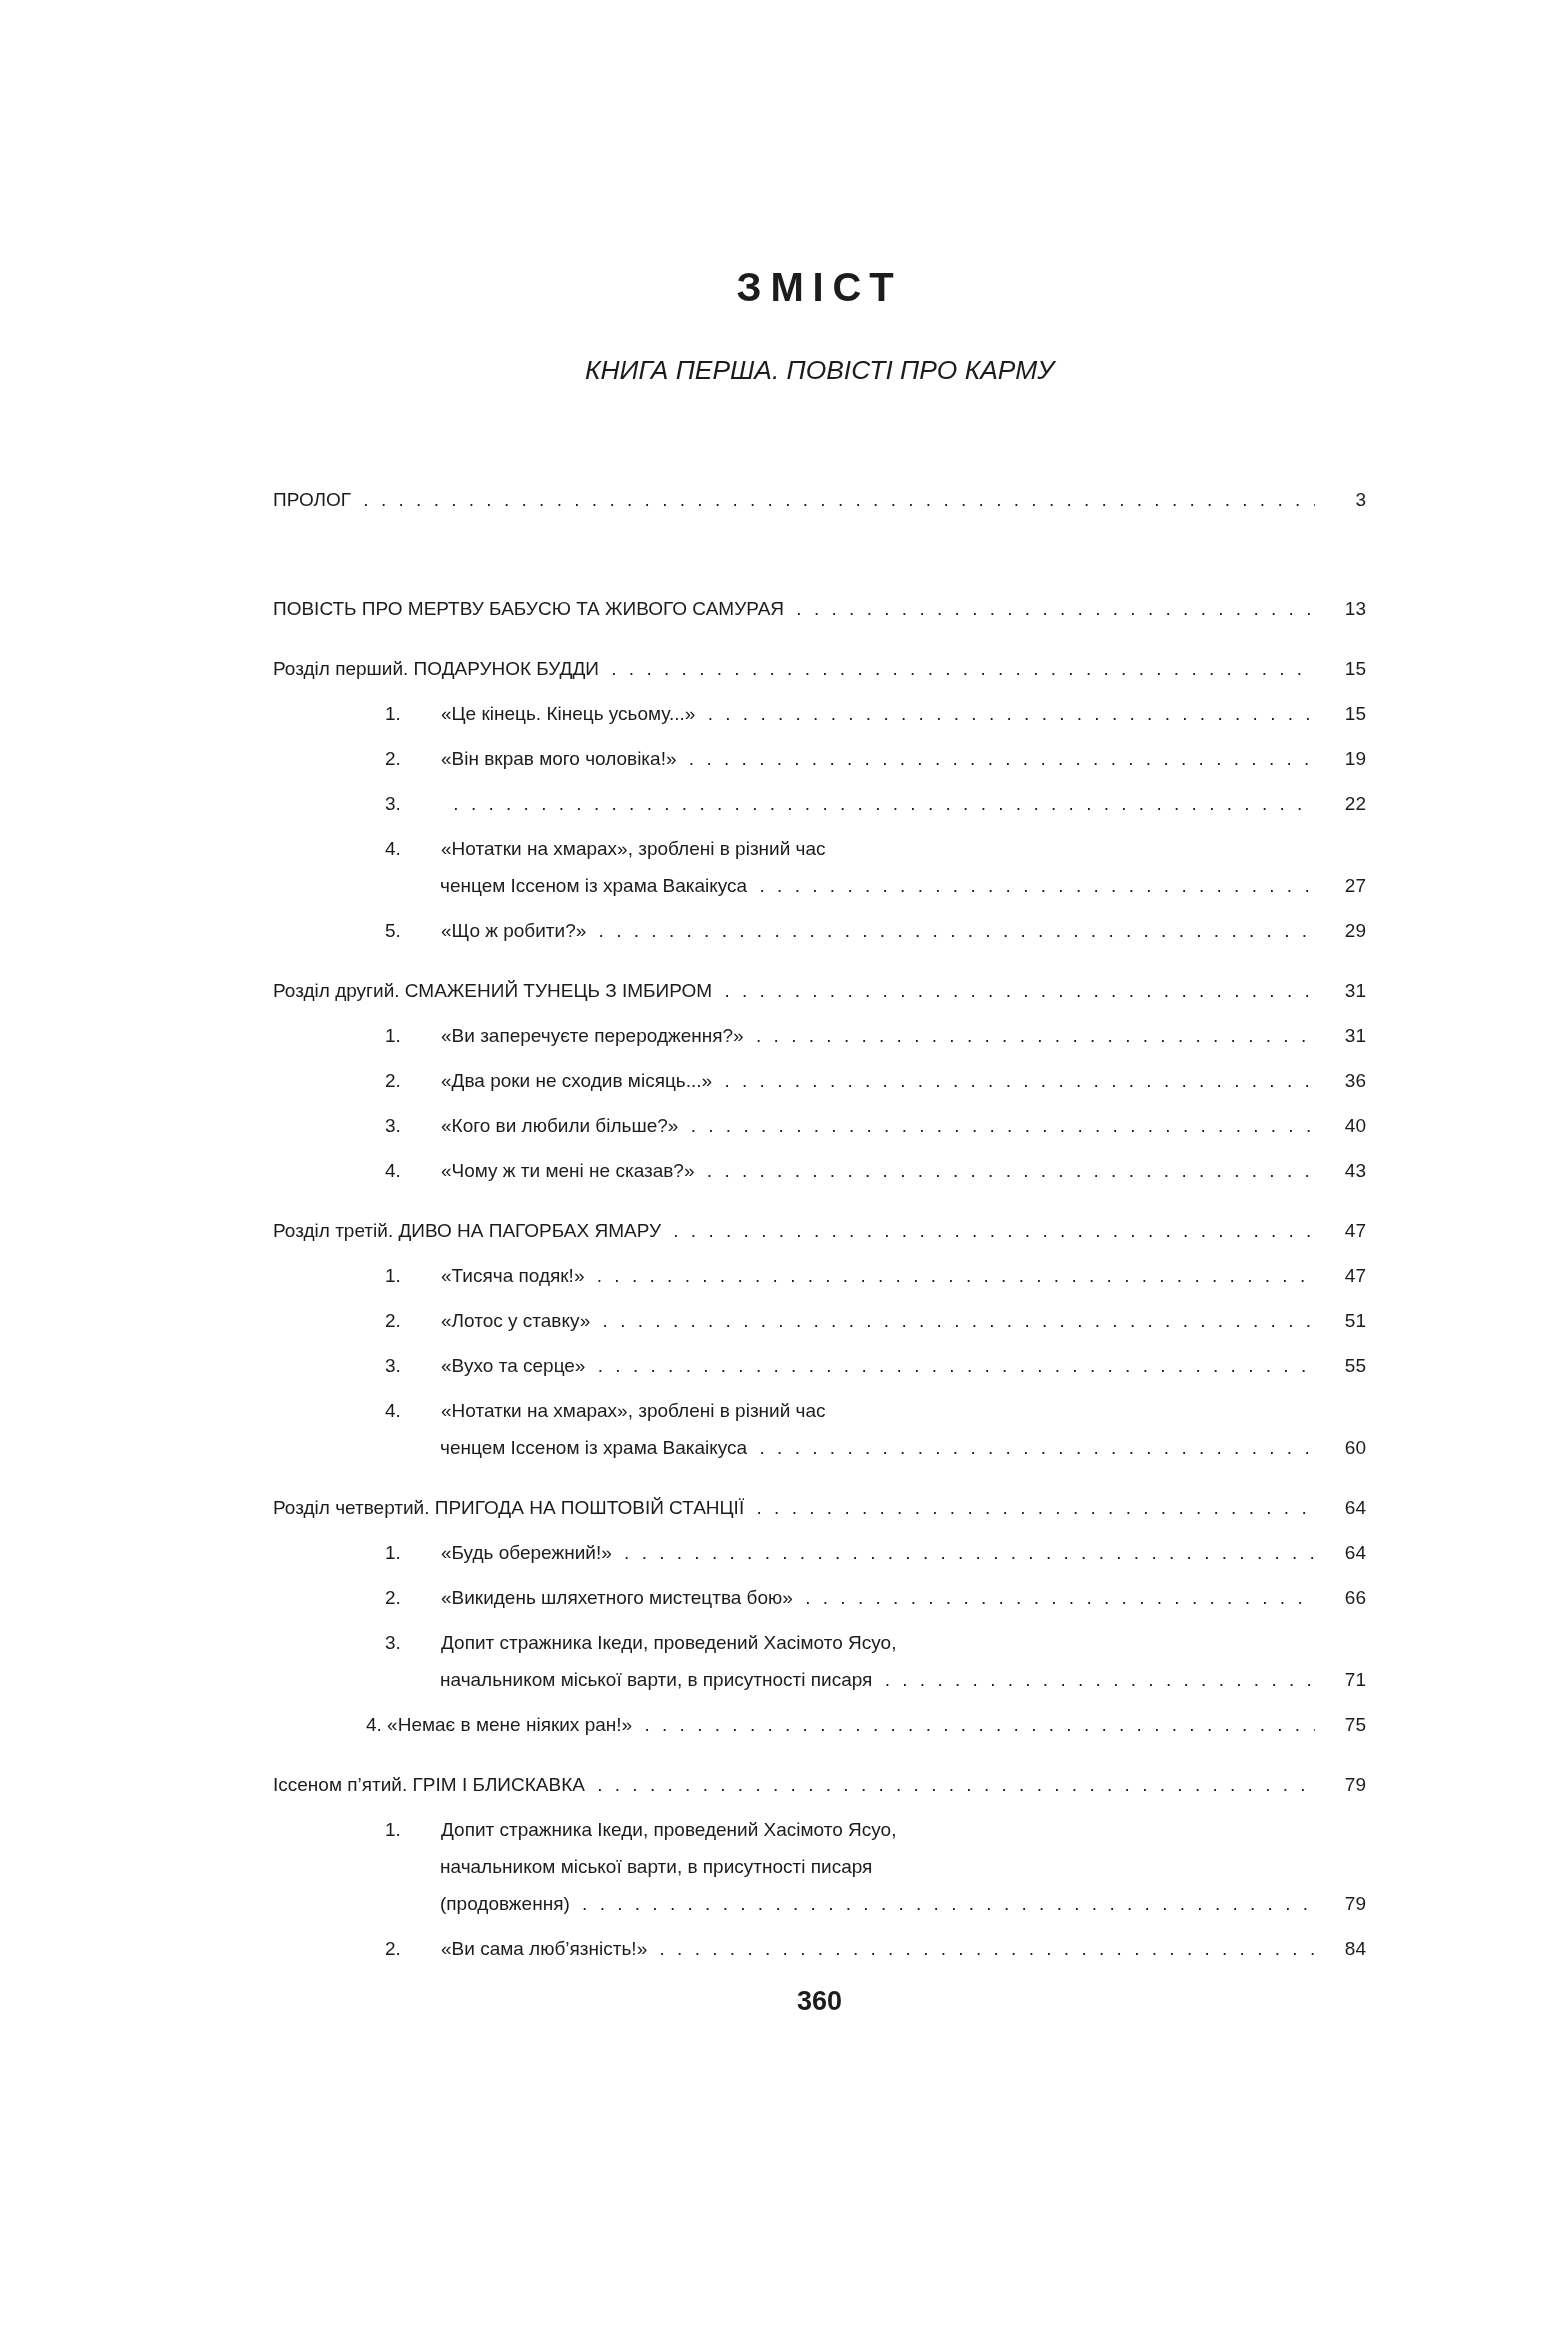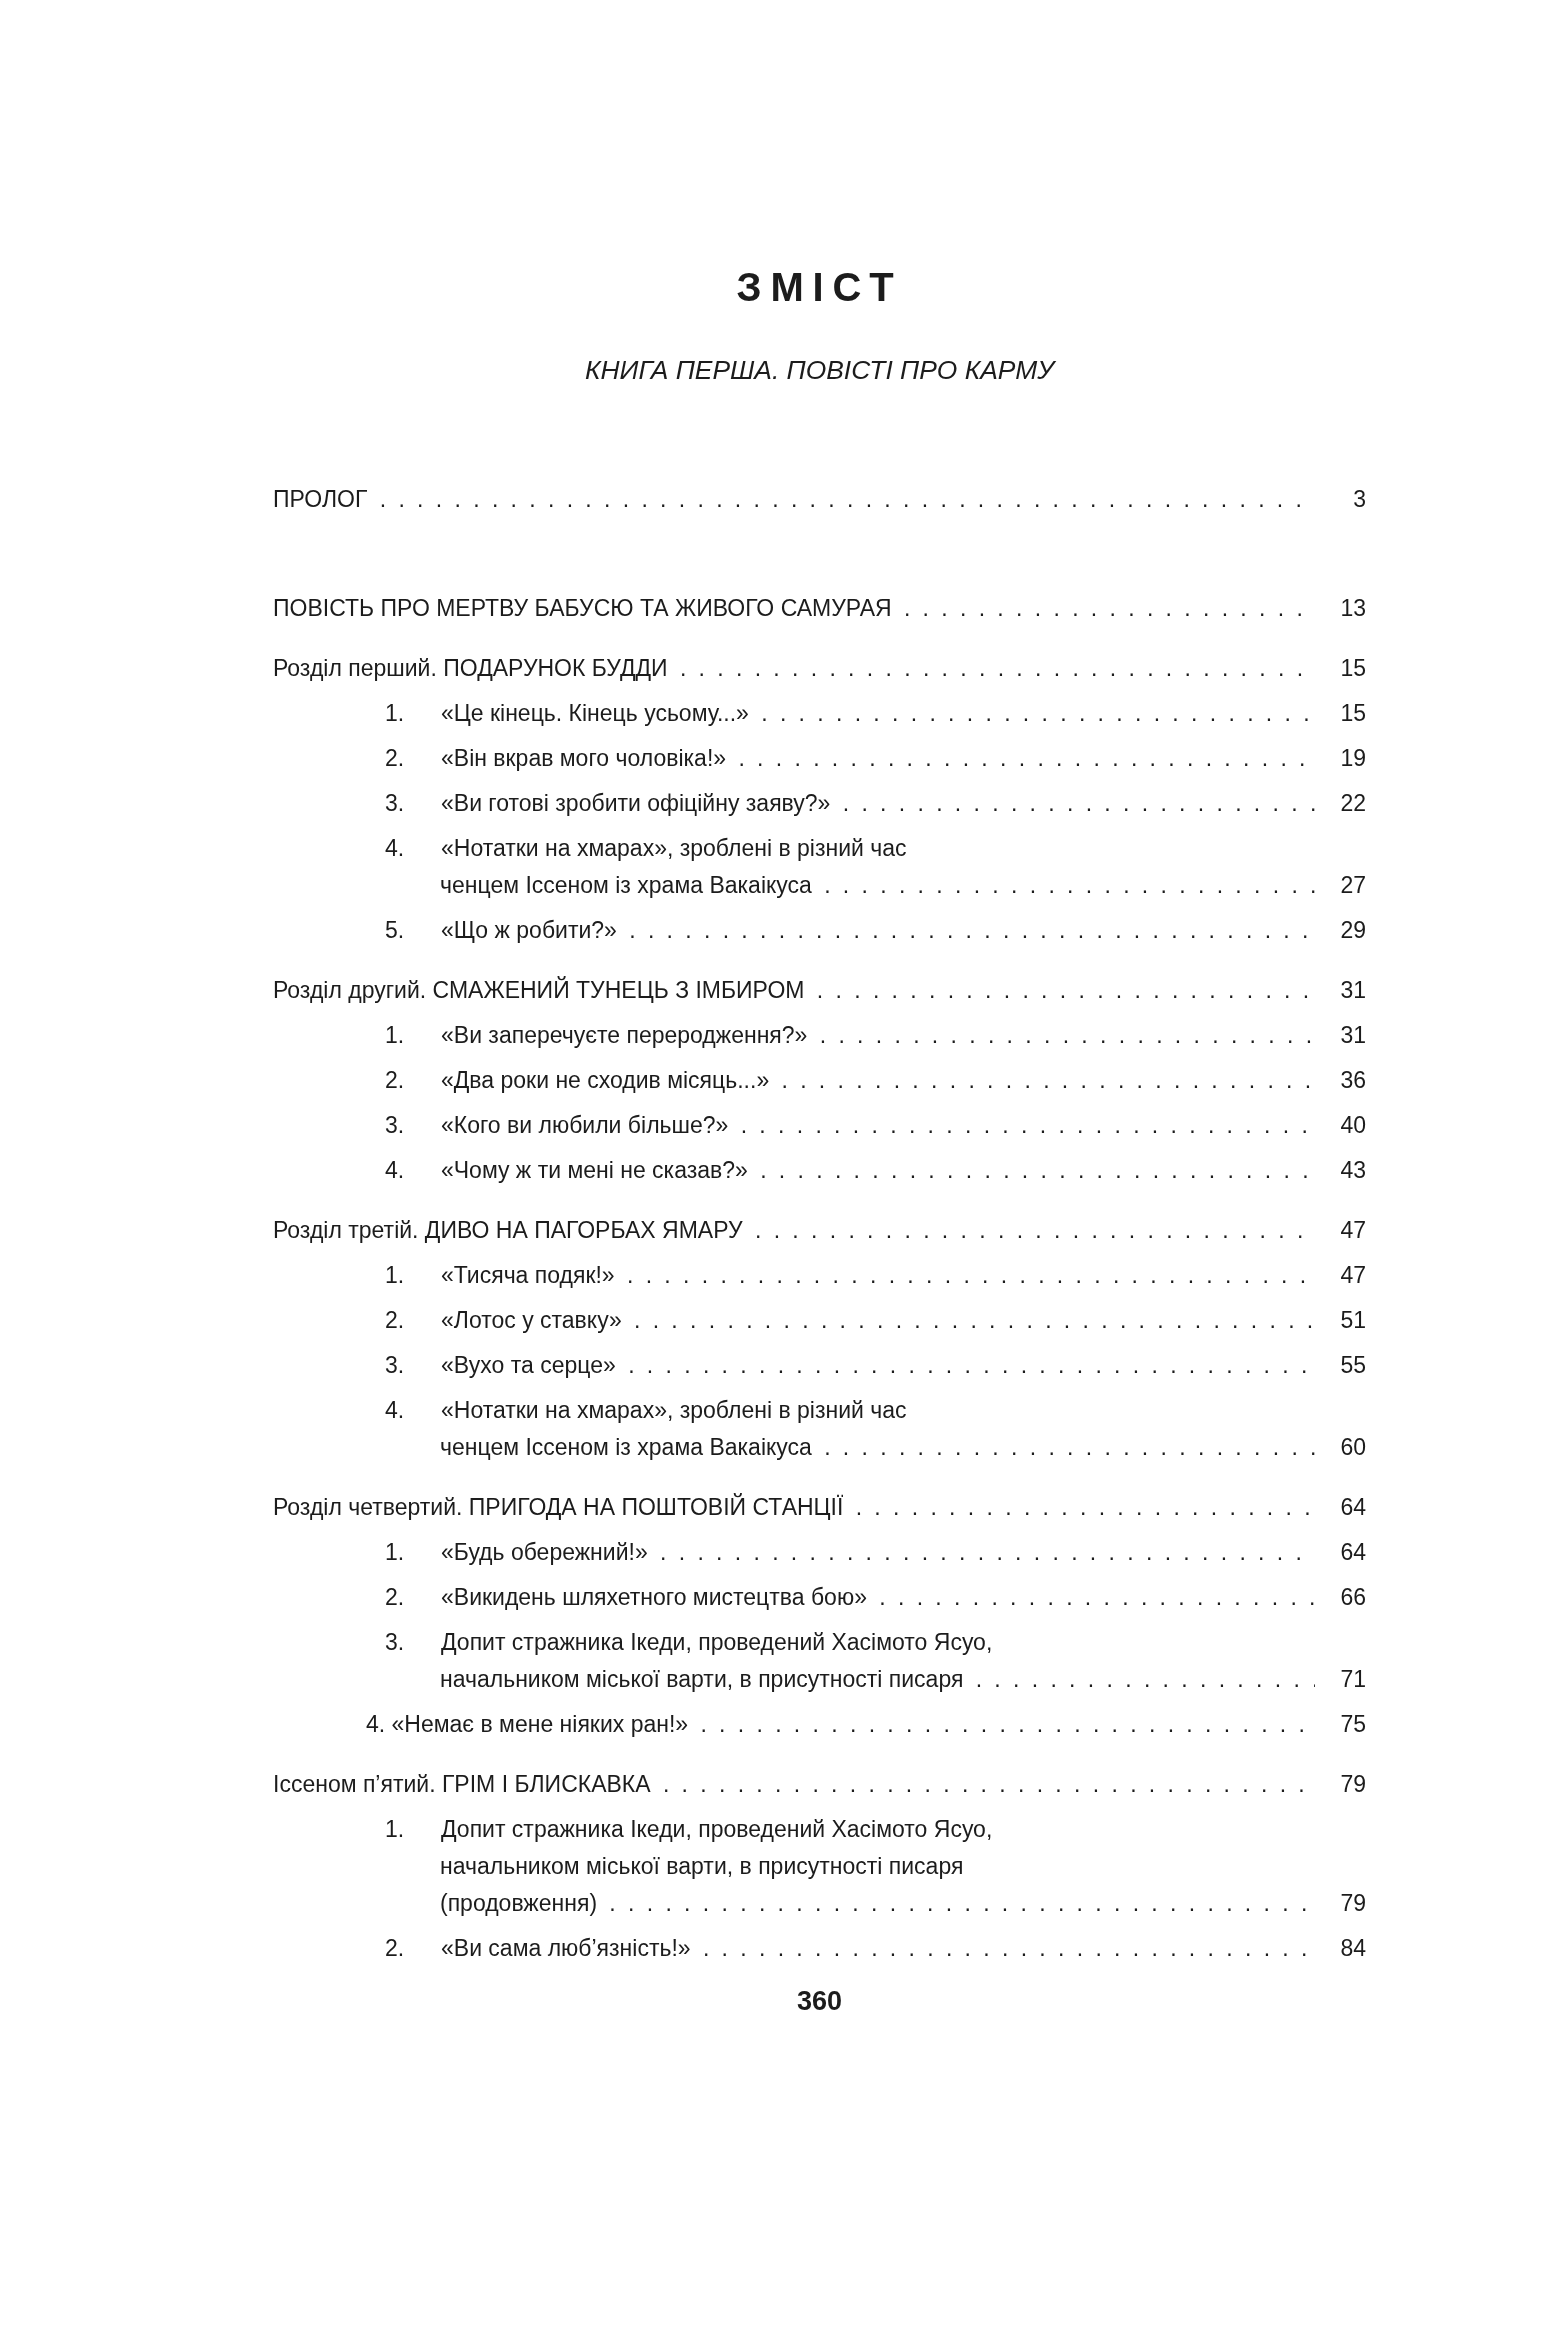--- a/index.html
+++ b/index.html
@@ -33,21 +33,21 @@
   }
   .subtitle {
     text-align: center;
     font-style: italic;
     font-size: 26.4px;
     line-height: 35px;
     margin-top: 44px;
   }
   .toc {
     margin-top: 93px;
-    font-size: 23px;
+    font-size: 19px;
   }
   .entry { margin-bottom: 8px; }
   .entry.chapter { margin-top: 23px; }
   .entry.part { margin-top: 72px; font-weight: 400; }
   .row {
     display: flex;
     align-items: baseline;
     line-height: 37px;
     white-space: nowrap;
   }
@@ -118,21 +118,20 @@
         <div class="row">
           <span class="num">2.</span>
           <span class="label">«Він вкрав мого чоловіка!»</span>
           <span class="dots"></span>
           <span class="pagenum">19</span>
         </div>
       </div>
       <div class="entry item">
         <div class="row">
           <span class="num">3.</span>
-          <span class="label">«Ви готові зробити офіційну заяву?»</span>
           <span class="dots"></span>
           <span class="pagenum">22</span>
         </div>
       </div>
       <div class="entry item">
         <div class="row">
           <span class="num">4.</span>
           <span class="label">«Нотатки на хмарах», зроблені в різний час</span>
         </div>
         <div class="row cont">

